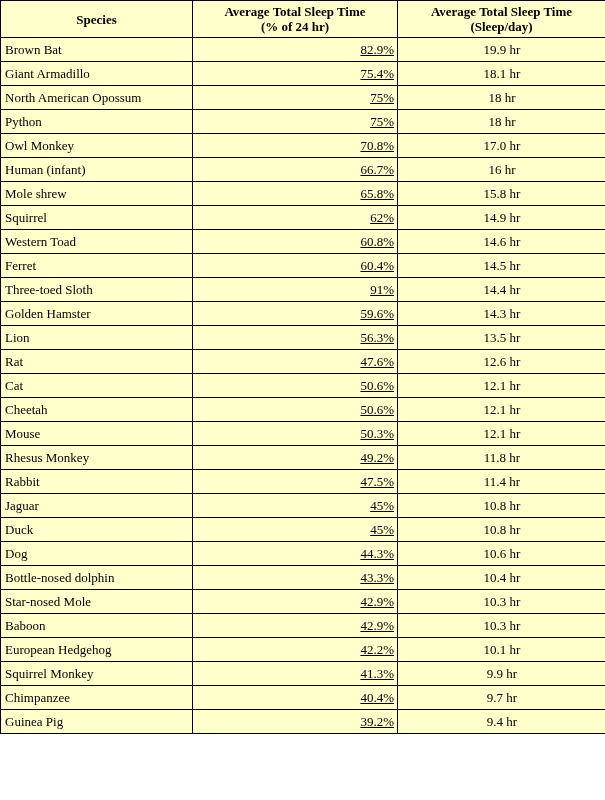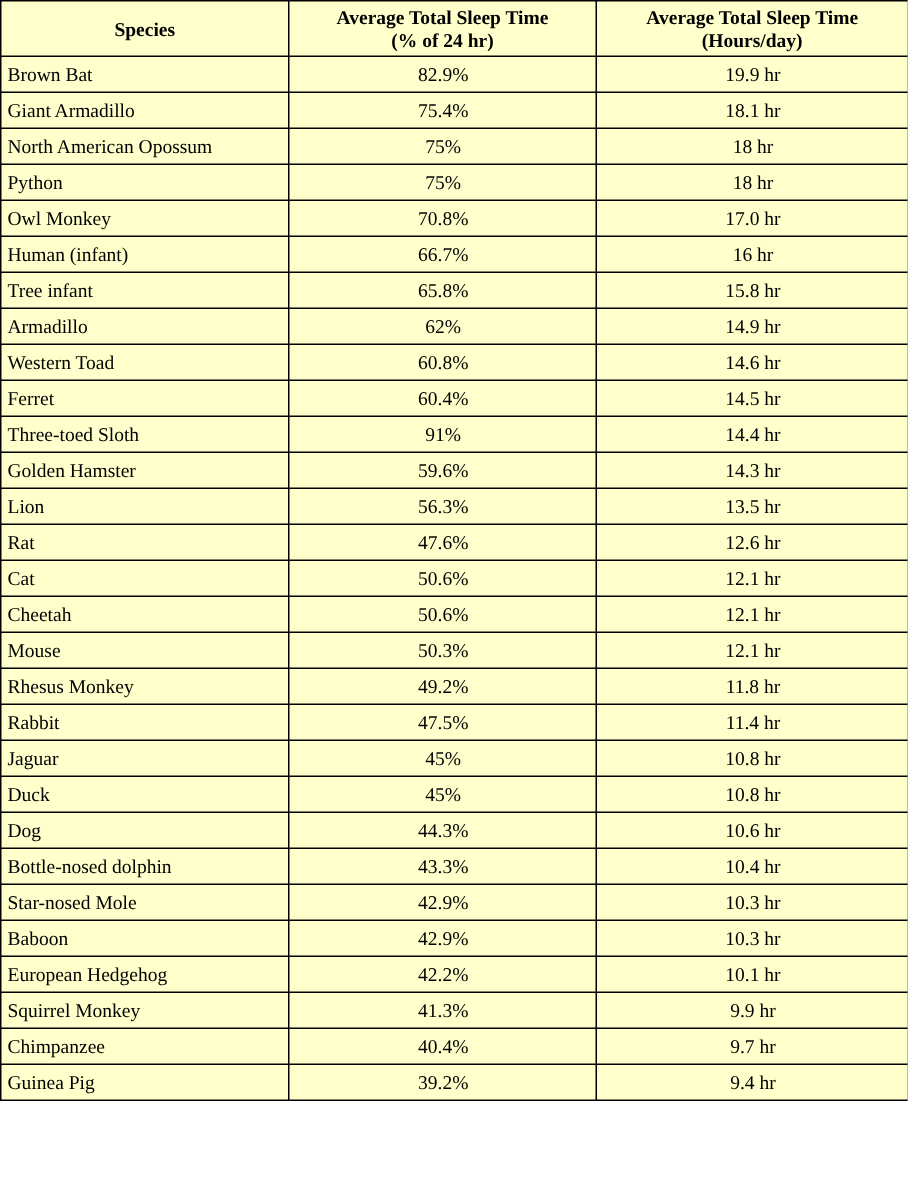--- a/index.html
+++ b/index.html
@@ -39,21 +39,21 @@
     text-align: center;
     font-weight: bold;
     height: 32px;
     padding: 2px 2px;
     line-height: 15px;
   }
   col.c-species { width: 192px; }
   col.c-percent { width: 205px; }
   col.c-hours   { width: 208px; }
   td.species { text-align: left; margin-left: 23px; }
-  td.percent { text-align: center; }
+  td.percent { text-align: right; text-decoration: underline; }
   td.hours   { text-align: center; }
   tr.data-row { height: 24px; }
 </style>
 </head>
 <body>
 
 <div class="table-wrap">
   <table class="sleep-table">
     <colgroup>
       <col class="c-species">
@@ -64,21 +64,21 @@
       <tr>
         <th>
           <span>Species</span>
         </th>
         <th>
           <div>Average Total Sleep Time</div>
           <div>(% of 24 hr)</div>
         </th>
         <th>
           <div>Average Total Sleep Time</div>
-          <div>(Hours/day)</div>
+          <div>(Sleep/day)</div>
         </th>
       </tr>
     </thead>
     <tbody id="table-body">
         <tr class="data-row">
           <td class="species">Brown Bat</td>
           <td class="percent">82.9%</td>
           <td class="hours">19.9 hr</td>
         </tr>
         <tr class="data-row">
@@ -100,26 +100,26 @@
           <td class="species">Owl Monkey</td>
           <td class="percent">70.8%</td>
           <td class="hours">17.0 hr</td>
         </tr>
         <tr class="data-row">
           <td class="species">Human (infant)</td>
           <td class="percent">66.7%</td>
           <td class="hours">16 hr</td>
         </tr>
         <tr class="data-row">
-          <td class="species">Tree infant</td>
+          <td class="species">Mole shrew</td>
           <td class="percent">65.8%</td>
           <td class="hours">15.8 hr</td>
         </tr>
         <tr class="data-row">
-          <td class="species">Armadillo</td>
+          <td class="species">Squirrel</td>
           <td class="percent">62%</td>
           <td class="hours">14.9 hr</td>
         </tr>
         <tr class="data-row">
           <td class="species">Western Toad</td>
           <td class="percent">60.8%</td>
           <td class="hours">14.6 hr</td>
         </tr>
         <tr class="data-row">
           <td class="species">Ferret</td>

